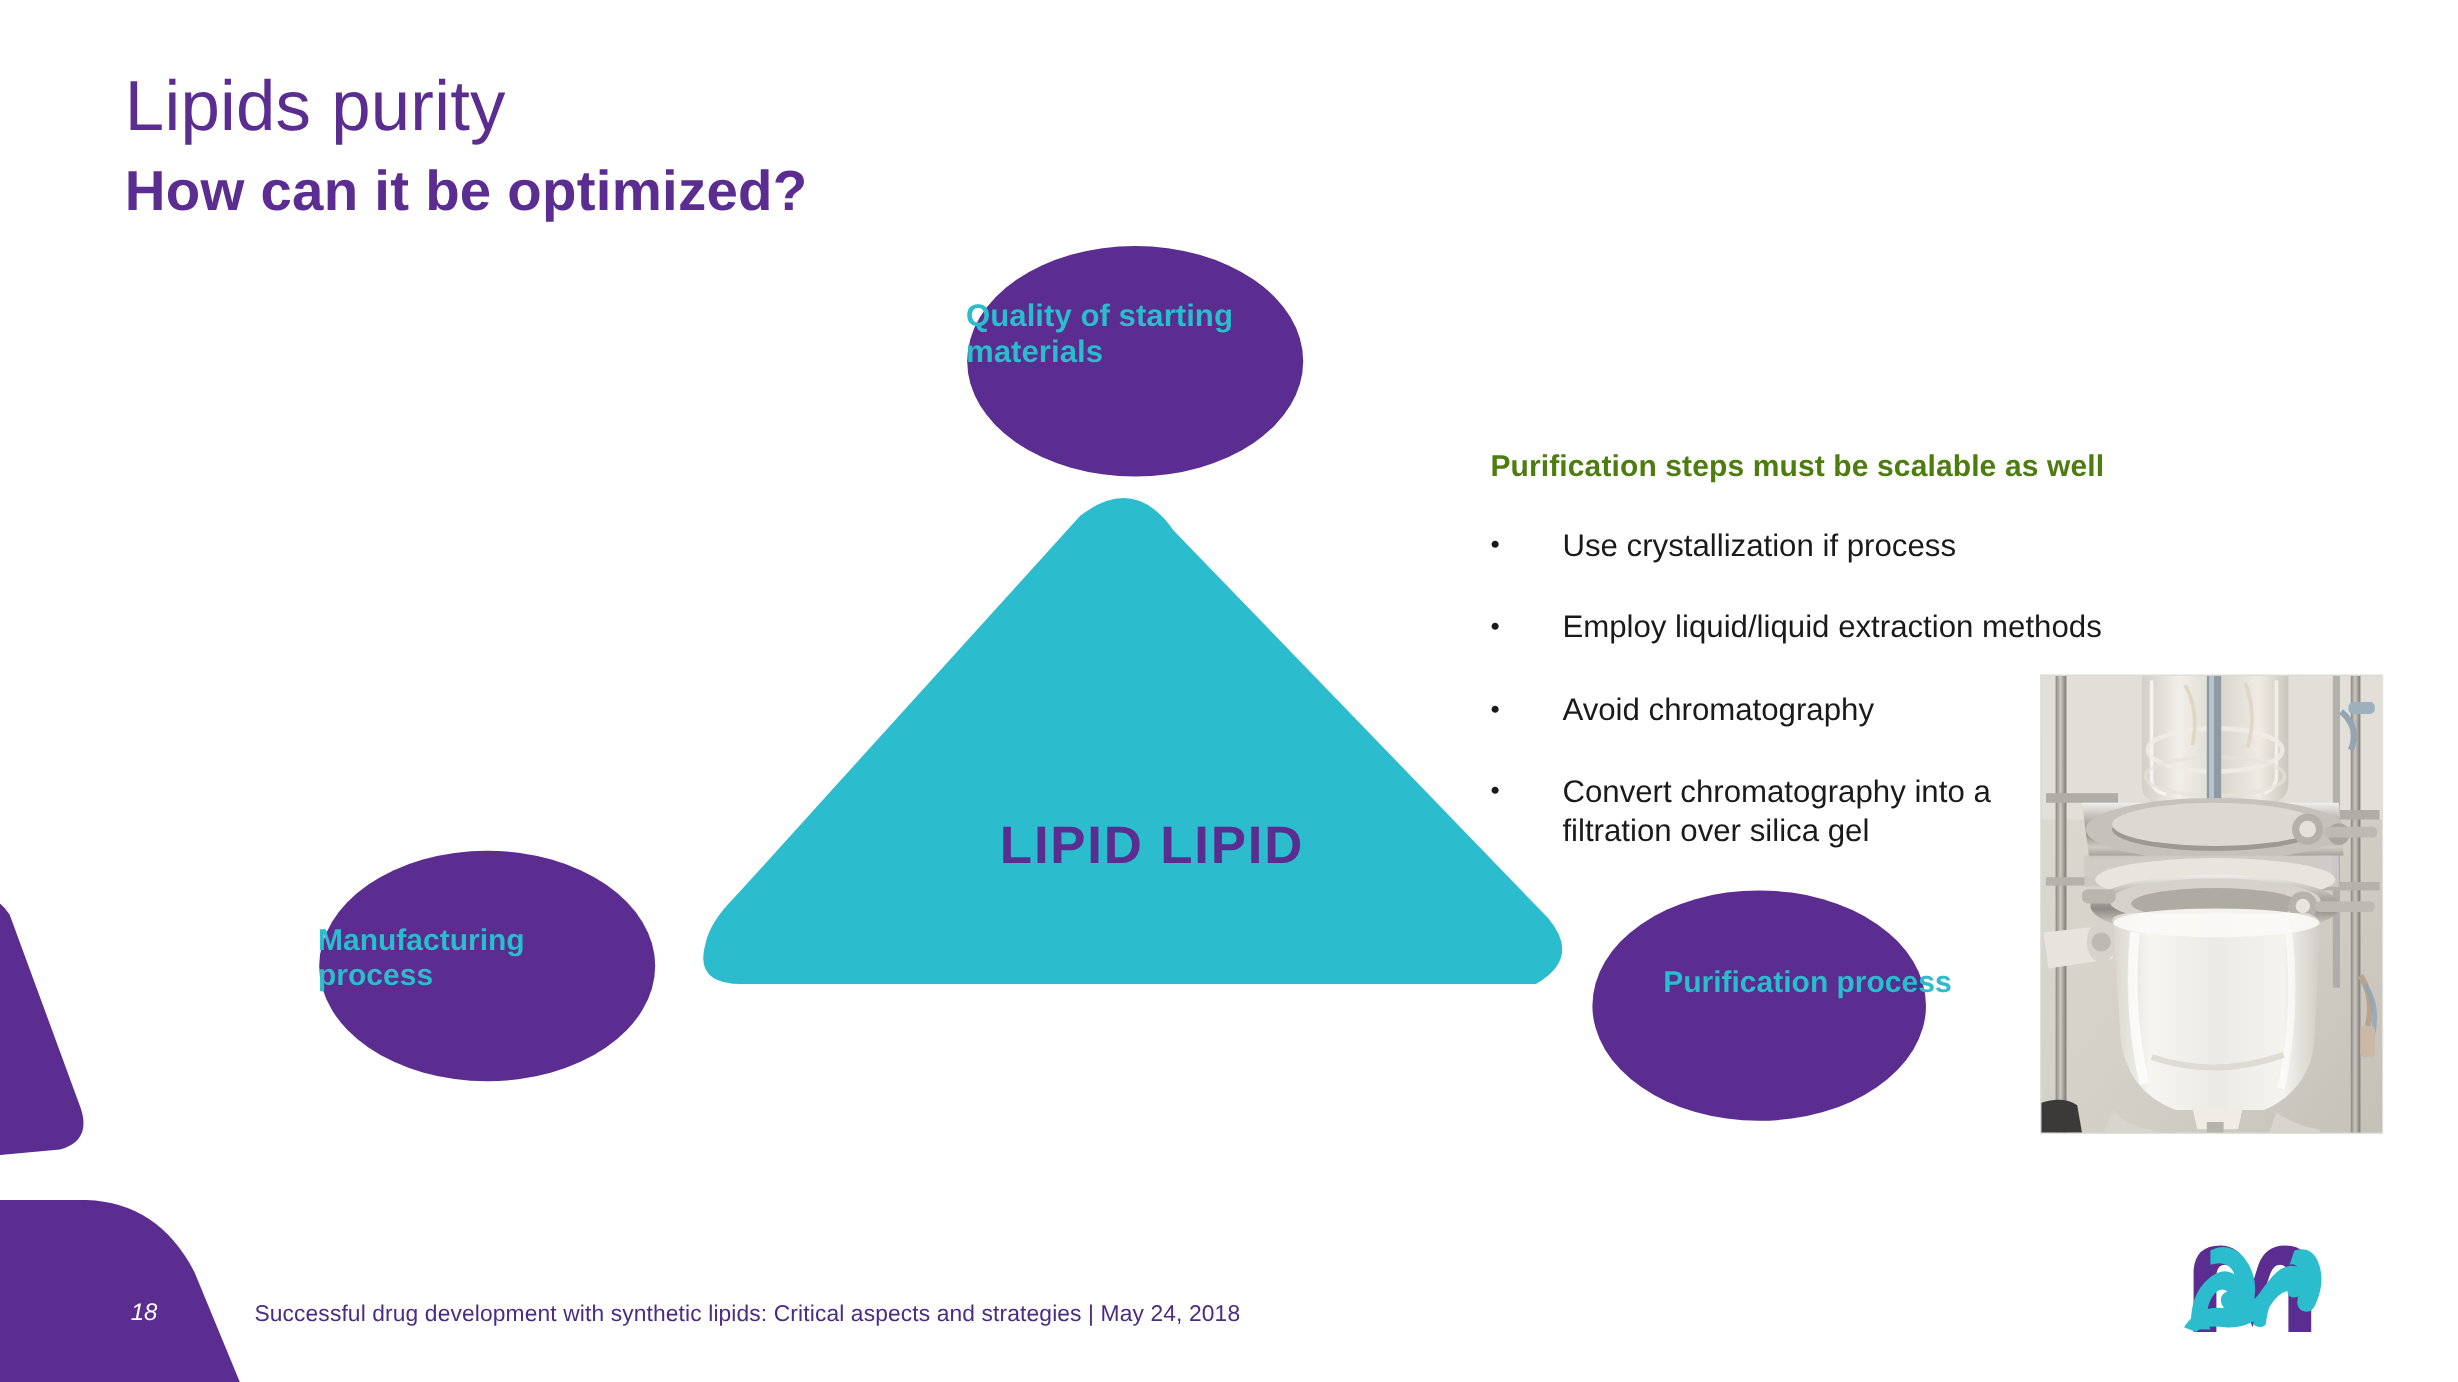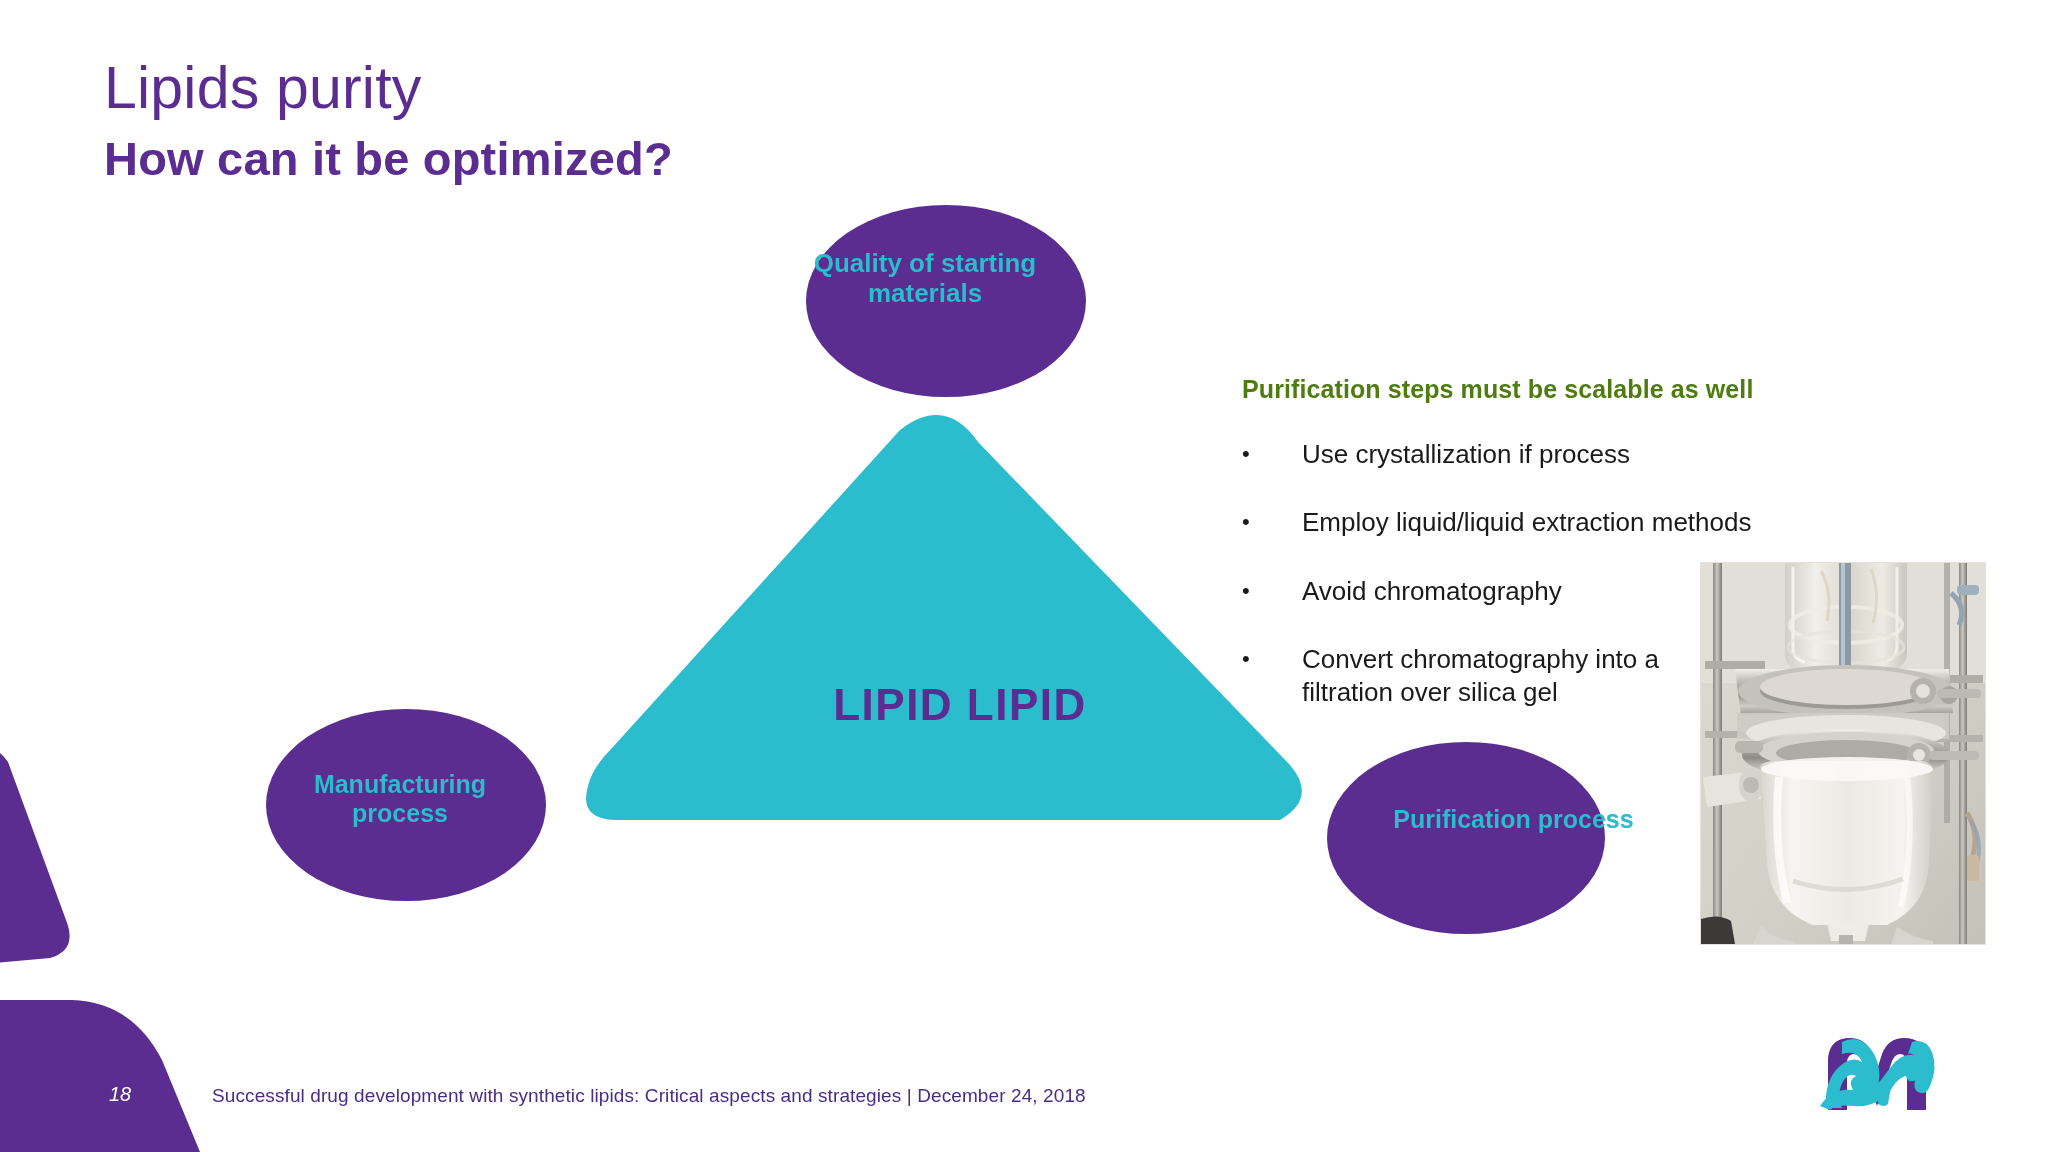--- a/index.html
+++ b/index.html
@@ -21,21 +21,21 @@
   .title-sub {
     font-size:47px; font-weight:700; color:#5B2D90;
     letter-spacing:0.2px; line-height:1.2; margin-top:8px;
   }
 
   
   .diagram { position:absolute; left:0; top:0; width:1300px; height:1000px; }
   .diagram svg { position:absolute; left:0; top:0; }
 
   .ell-text {
-    position:absolute; text-align:center; color:#2BBCCE;
+    position:absolute; text-align:left; color:#2BBCCE;
     font-weight:700; line-height:1.17; pointer-events:none;
     text-shadow:0 0 1px rgba(0,0,0,0.10);
   }
   #ell-top-text  { left:805px; top:248px; width:240px; font-size:26px; }
   #ell-left-text { left:265px; top:770px; width:270px; font-size:25px; }
   #ell-right-text{ left:1386px; top:805px; width:255px; font-size:25px; }
 
   #tri-text {
     position:absolute; left:660px; top:680px; width:600px;
     text-align:center; font-size:44px; font-weight:700;
@@ -242,21 +242,21 @@
   </div>
 
   <div class="deco" style="left:0;top:692px;width:300px;height:460px;">
     <svg width="300" height="460" viewBox="0 0 300 460">
       <path fill="#5B2D90" d="M-40 60 Q-10 44 8 70 L66 228 Q78 258 50 266 L-40 274 Z"></path>
       <path fill="#5B2D90" d="M-40 308 L72 308 Q132 310 162 368 L200 460 L-40 460 Z"></path>
     </svg>
   </div>
 
   <div class="page-num">18</div>
-  <div class="footer-text">Successful drug development with synthetic lipids: Critical aspects and strategies | December 24, 2018</div>
+  <div class="footer-text">Successful drug development with synthetic lipids: Critical aspects and strategies | May 24, 2018</div>
 
   <div class="logo">
     <svg width="130" height="90" viewBox="0 0 130 90">
       <path fill="#5B2D90" d="M16 82 L16 30 Q18 10 38 10 Q54 10 60 26 L65 42 L70 26 Q76 10 92 10 Q112 10 114 30 L114 82 L95 82 L95 34 Q94 26 88 26 Q82 26 79 36 L65 78 L51 36 Q48 26 42 26 Q36 26 35 34 L35 82 Z"></path>
       <path fill="#2BBCCE" d="M14 80 Q12 52 28 38 Q44 24 56 40 Q66 54 54 62 Q44 68 40 60 Q36 52 44 48 Q38 44 32 52 Q24 64 30 80 Z"></path>
       <path fill="#2BBCCE" d="M30 14 Q46 6 58 20 Q72 38 65 62 Q60 78 50 74 Q42 70 48 58 Q56 42 48 30 Q42 22 30 26 Z"></path>
       <path fill="#2BBCCE" d="M66 66 Q74 40 88 30 Q102 22 110 34 Q116 46 104 52 Q96 56 94 48 Q92 42 98 40 Q92 36 86 46 Q78 58 76 76 Q72 80 66 76 Z"></path>
       <path fill="#2BBCCE" d="M100 14 Q114 10 120 24 Q126 40 118 58 Q114 68 106 64 Q100 60 104 50 Q110 38 104 30 Q100 24 96 26 Z"></path>
       <path fill="#2BBCCE" d="M8 78 Q20 60 40 62 Q62 64 72 48 Q84 30 104 32 L104 46 Q88 46 80 60 Q66 80 42 78 Q24 76 18 82 Z"></path>
     </svg>

